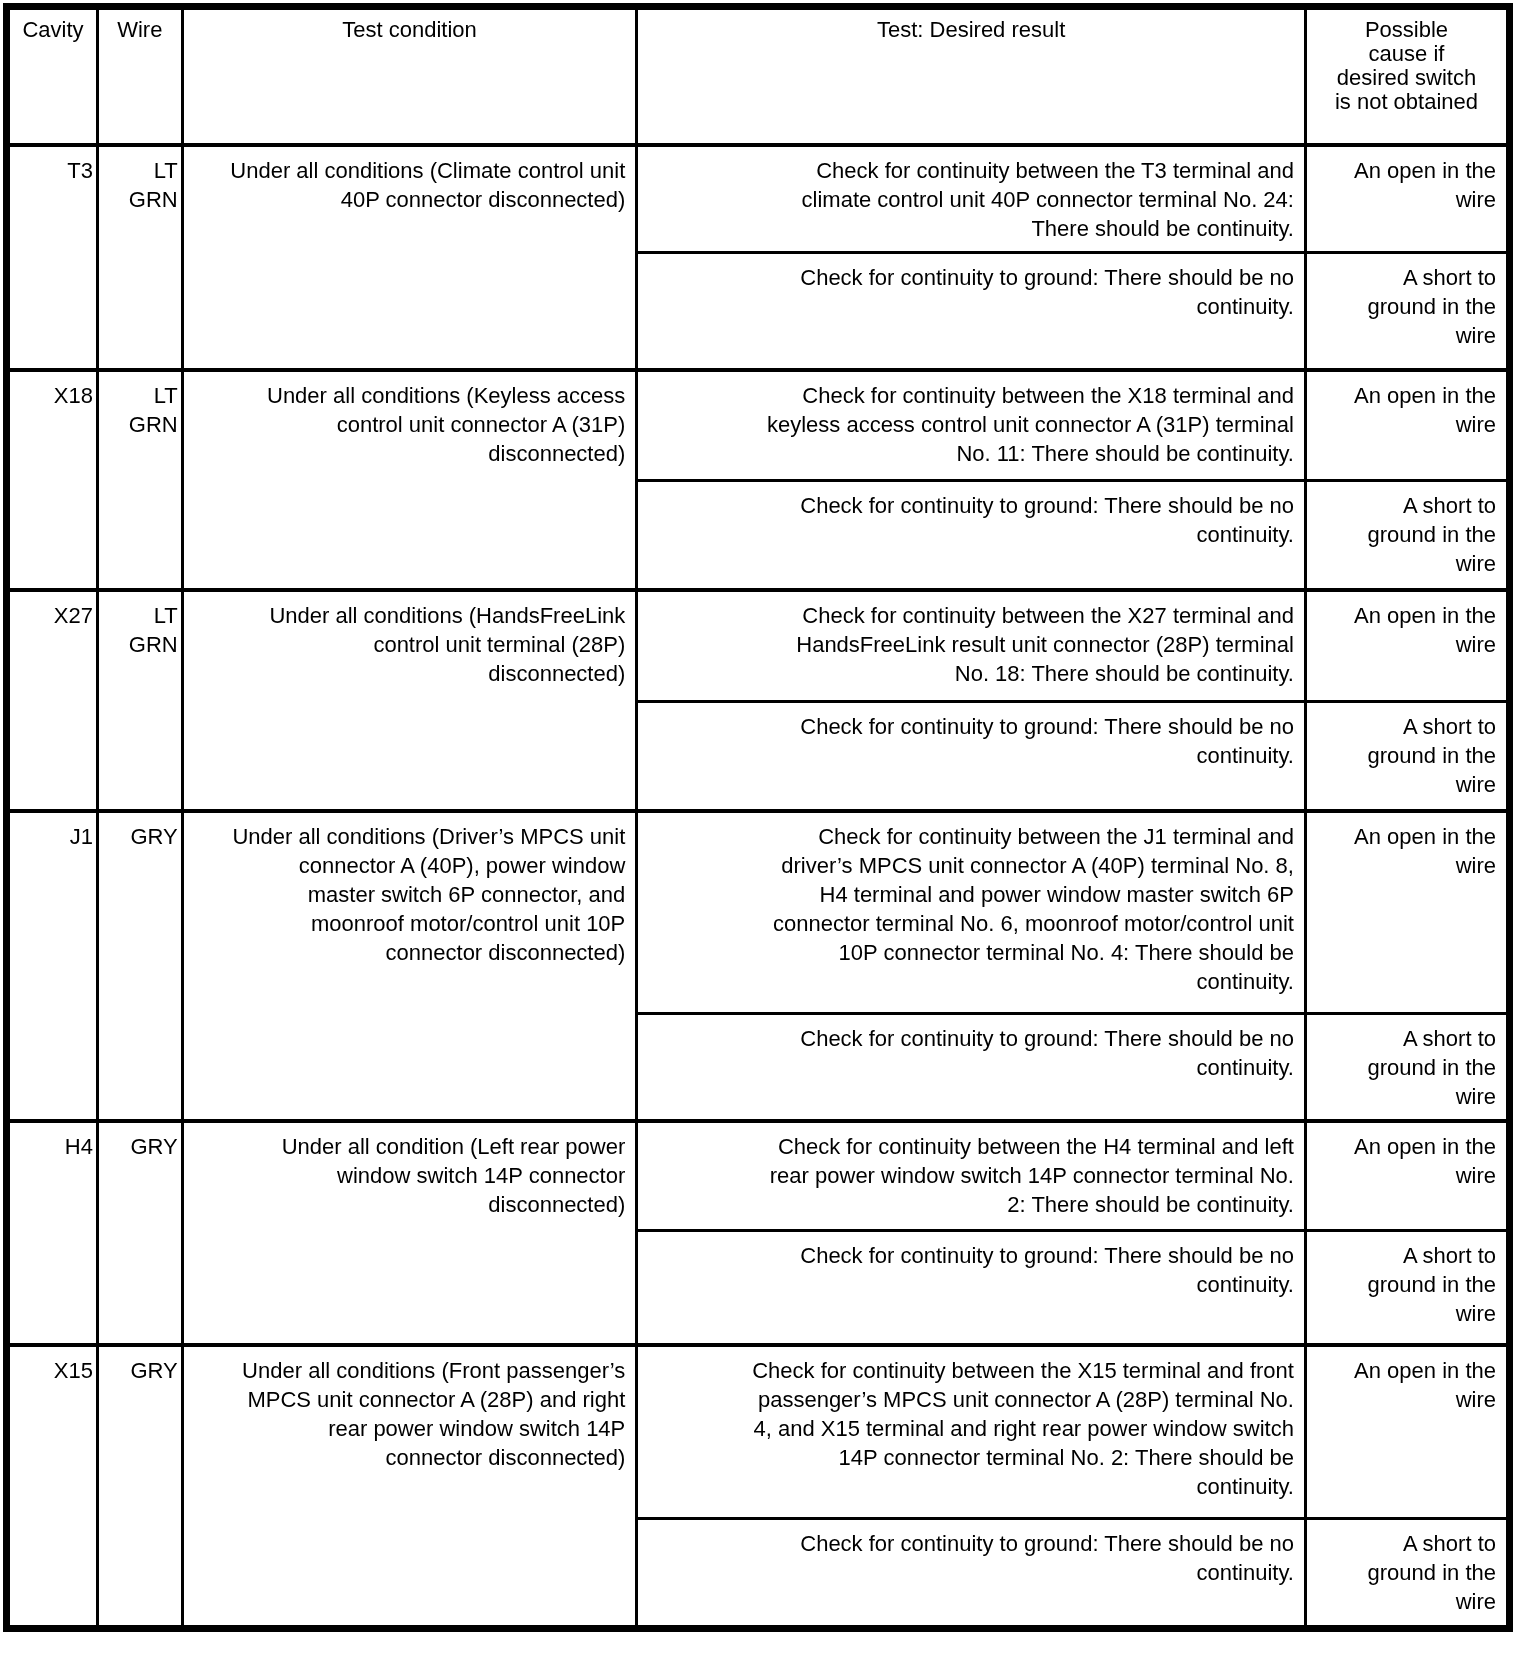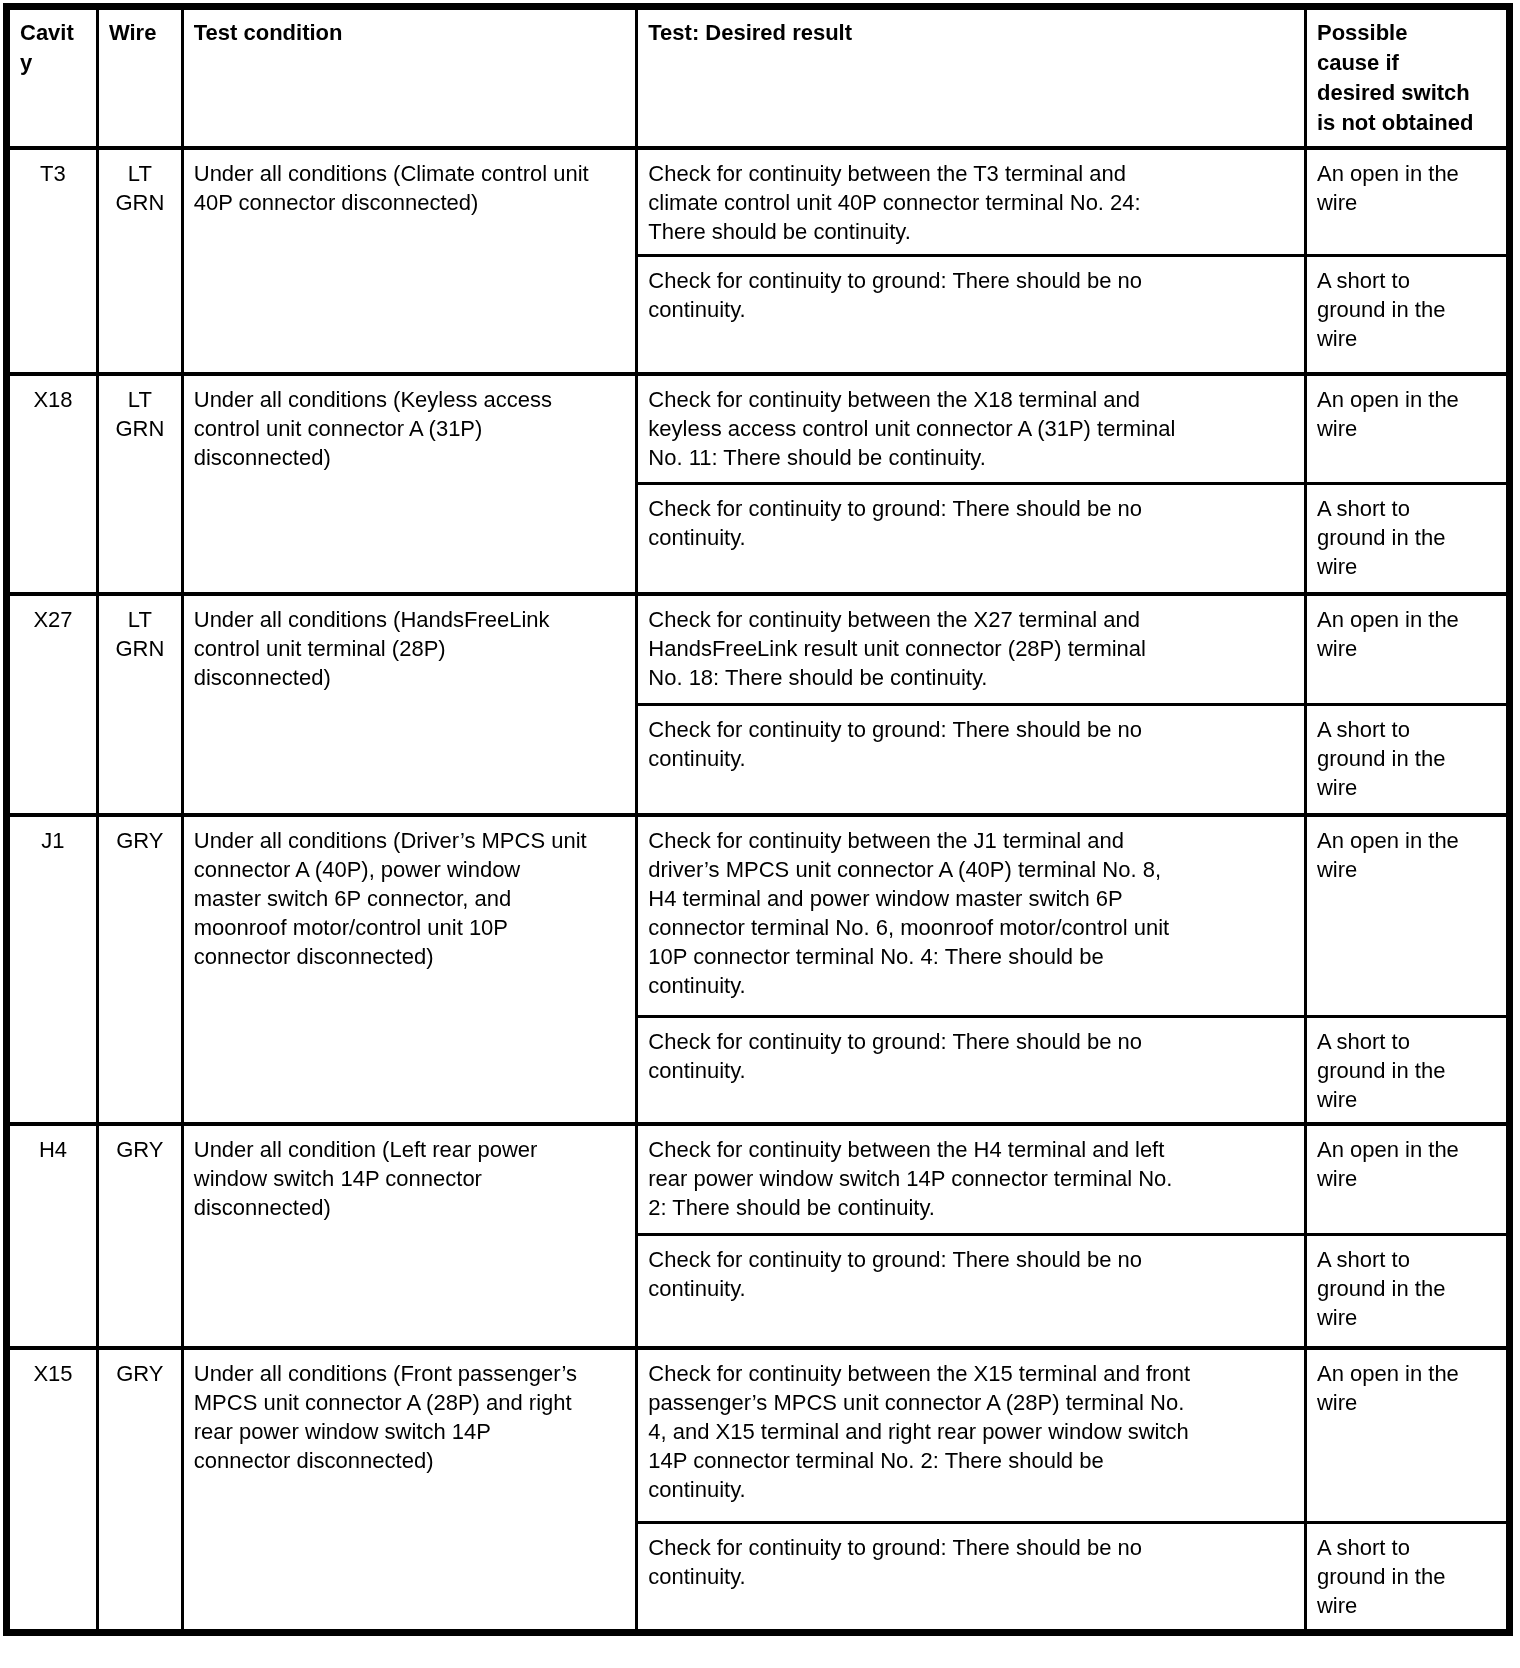--- a/index.html
+++ b/index.html
@@ -26,29 +26,29 @@
   .tc-table th,
   .tc-table td {
     border: 3px solid #000000;
     vertical-align: top;
     padding: 9px 10px 8px 10px;
     font-size: 22px;
     line-height: 29px;
     white-space: pre-line;
     overflow: hidden;
     word-wrap: break-word;
+    text-align: right;
   }
   .tc-table th {
-    font-weight: bold;
-    text-align: left;
-    line-height: 30px;
+    font-weight: normal;
+    text-align: center;
+    line-height: 24px;
     padding-top: 8px;
   }
   .tc-table td.cell-center {
-    text-align: center;
     padding-left: 3px;
     padding-right: 3px;
   }
   
   .tc-table tr.main-row > td,
   .tc-table thead th {
     border-top-width: 4px;
   }
   .tc-table thead th {
     border-bottom-width: 4px;

